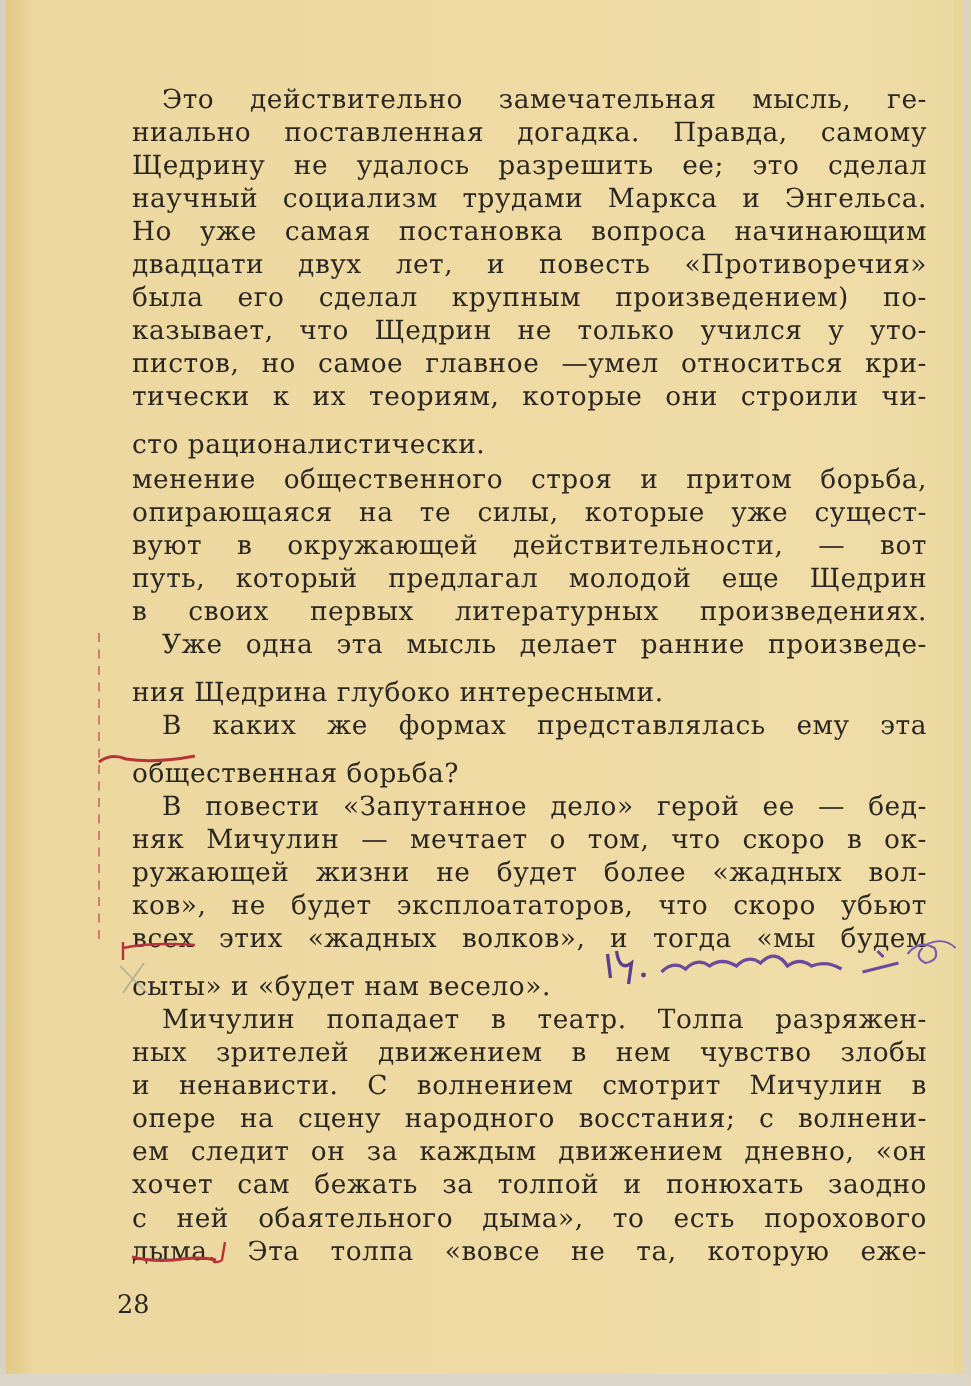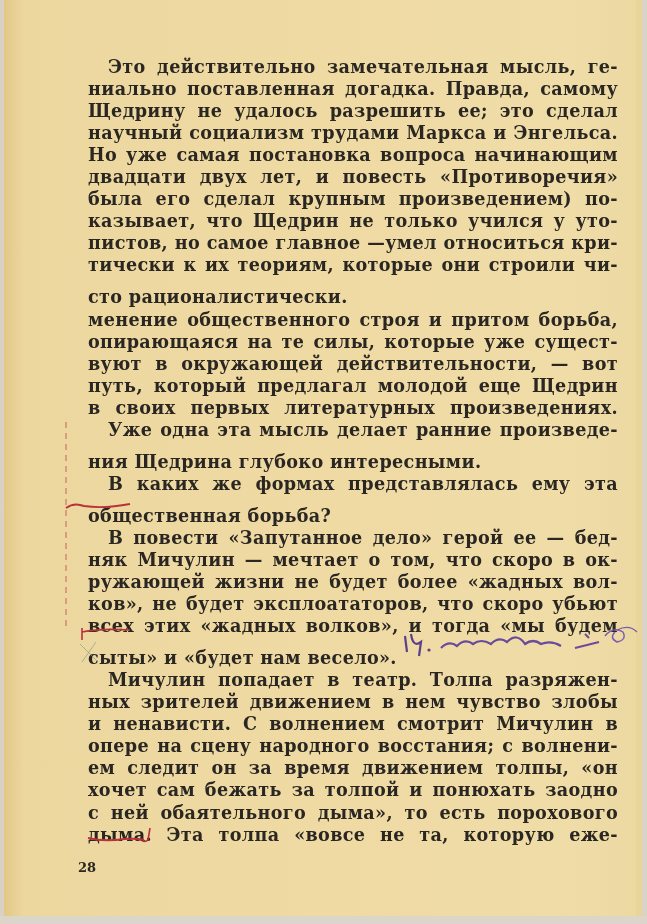--- a/index.html
+++ b/index.html
@@ -4,21 +4,20 @@
 <style>
   html, body { margin: 0; padding: 0; }
   body {
     width: 647px; height: 924px; overflow: hidden;
     background: #e9d49a;
     position: relative;
   }
   .page {
     position: absolute; left: 4px; top: 0; width: 632px; height: 916px;
     background: linear-gradient(90deg, #e2c887 0px, #ecd79f 20px, #efdaa4 50%, #f0dca7 90%, #ecd8a1 100%);
-    font-weight: bold;
   }
   .edge-left { position: absolute; left: 0; top: 0; width: 4px; height: 924px; background: #d8d2c4; }
   .edge-right { position: absolute; right: 0; top: 0; width: 5px; height: 924px; background: #d9d4c8; }
   .edge-bottom { position: absolute; left: 0; bottom: 0; width: 647px; height: 8px; background: #dcd6ca; }
   .text {
     position: absolute; left: 84px; top: 56px; width: 530px;
     font-family: "DejaVu Serif", "Liberation Serif", serif;
     font-size: 17.6px;
     line-height: 22.05px;
     color: #2a2722;
@@ -27,21 +26,21 @@
   .line {
     display: block; white-space: nowrap;
     text-align: justify; text-align-last: justify;
     height: 22.05px;
   }
   .line.last { text-align-last: left; margin-top: 10px; }
   .line.indent { padding-left: 20px; }
   .page-number {
     position: absolute; left: 74px; top: 860px;
     font-family: "DejaVu Serif", "Liberation Serif", serif;
-    font-size: 13px; color: #2a2722;
+    font-size: 17px; color: #2a2722;
   }
   .mark { position: absolute; pointer-events: none; }
 </style>
 </head>
 <body>
 
 <div class="page">
   <div class="text">
 
     <div>
@@ -83,21 +82,21 @@
       <span class="line">ков», не будет эксплоататоров, что скоро убьют</span>
       <span class="line">всех этих «жадных волков», и тогда «мы будем</span>
       <span class="line last">сыты» и «будет нам весело».</span>
     </div>
 
     <div>
       <span class="line indent">Мичулин попадает в театр. Толпа разряжен-</span>
       <span class="line">ных зрителей движением в нем чувство злобы</span>
       <span class="line">и ненависти. С волнением смотрит Мичулин в</span>
       <span class="line">опере на сцену народного восстания; с волнени-</span>
-      <span class="line">ем следит он за время движением толпы, «он</span>
+      <span class="line">ем следит он за каждым движением дневно, «он</span>
       <span class="line">хочет сам бежать за толпой и понюхать заодно</span>
       <span class="line">с ней обаятельного дыма», то есть порохового</span>
       <span class="line">дыма. Эта толпа «вовсе не та, которую еже-</span>
     </div>
   </div>
 
   <div class="page-number">28</div>
 
   <svg class="mark" style="left:56px; top:420px;" width="12" height="210" viewBox="0 0 12 210">
     <path d="M6 2 L6 208" stroke="#c24a52" stroke-width="1.2" stroke-dasharray="6 5" fill="none" opacity="0.7"></path>

